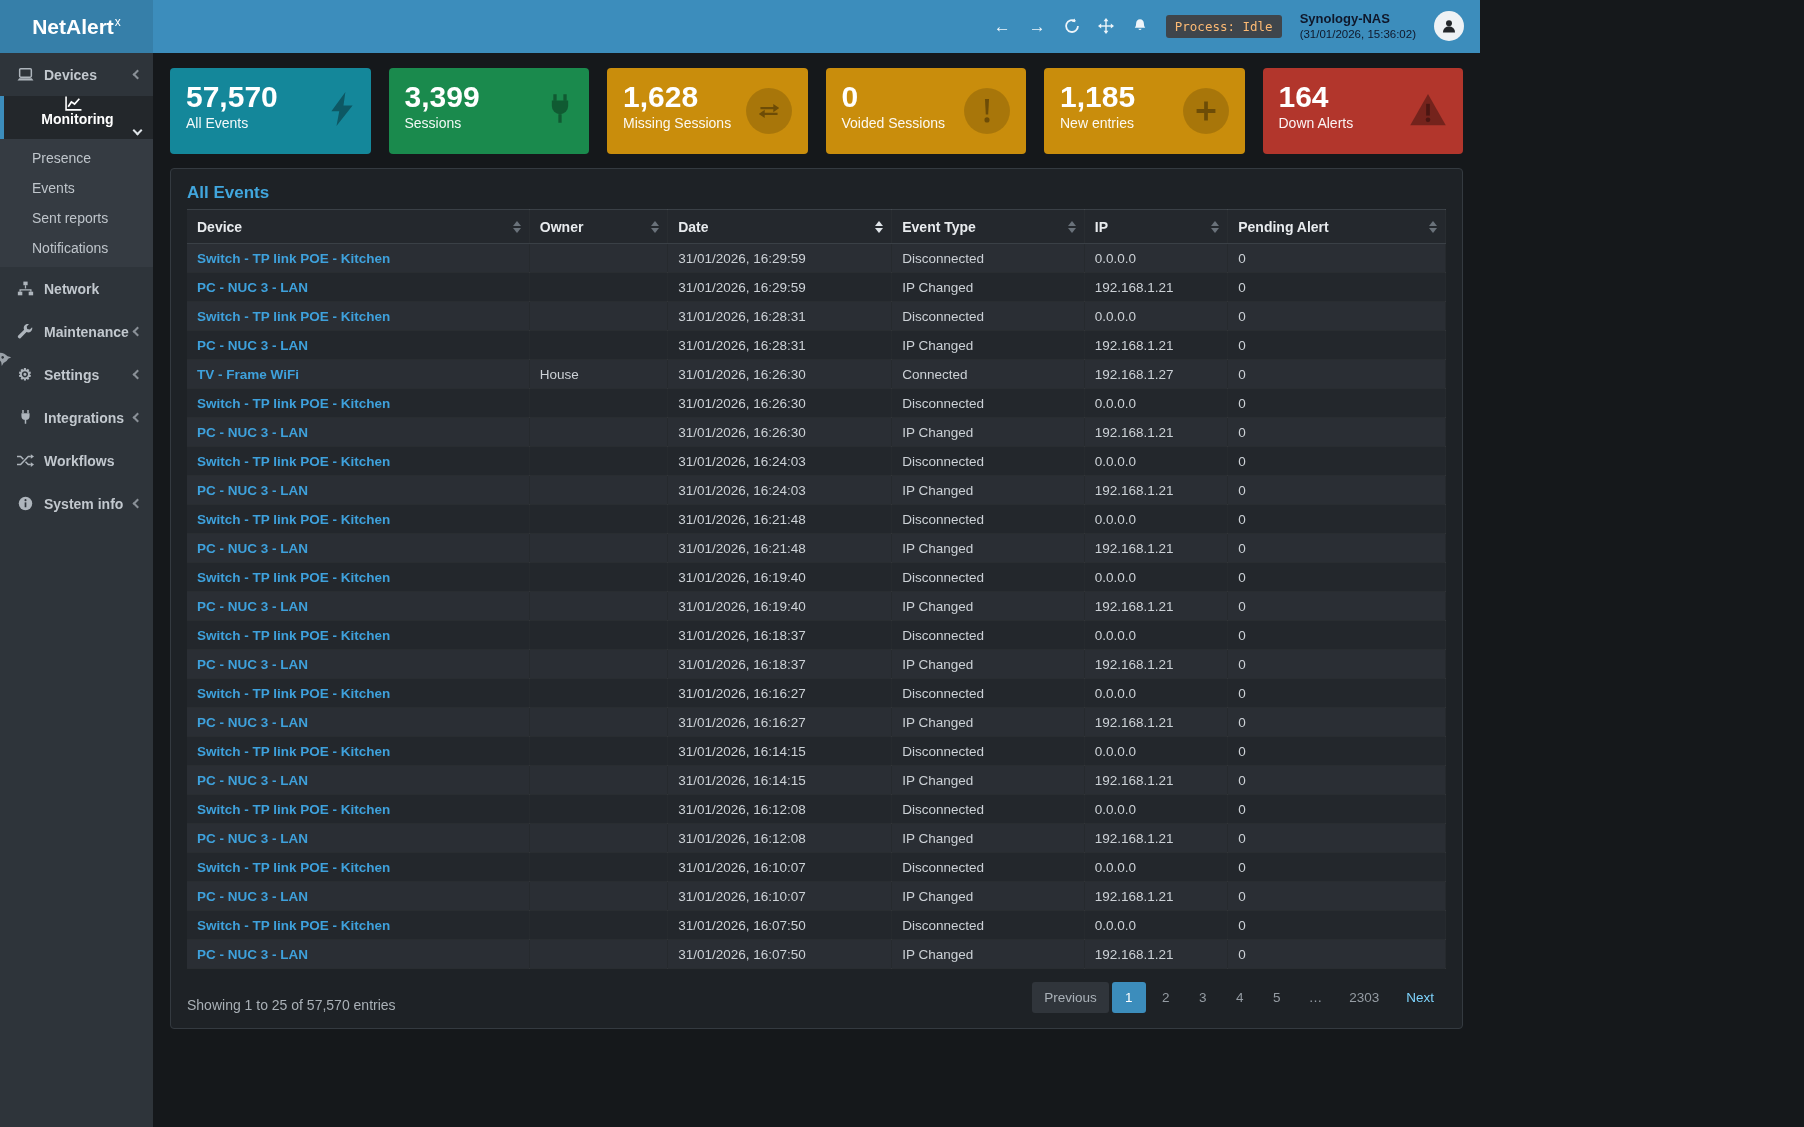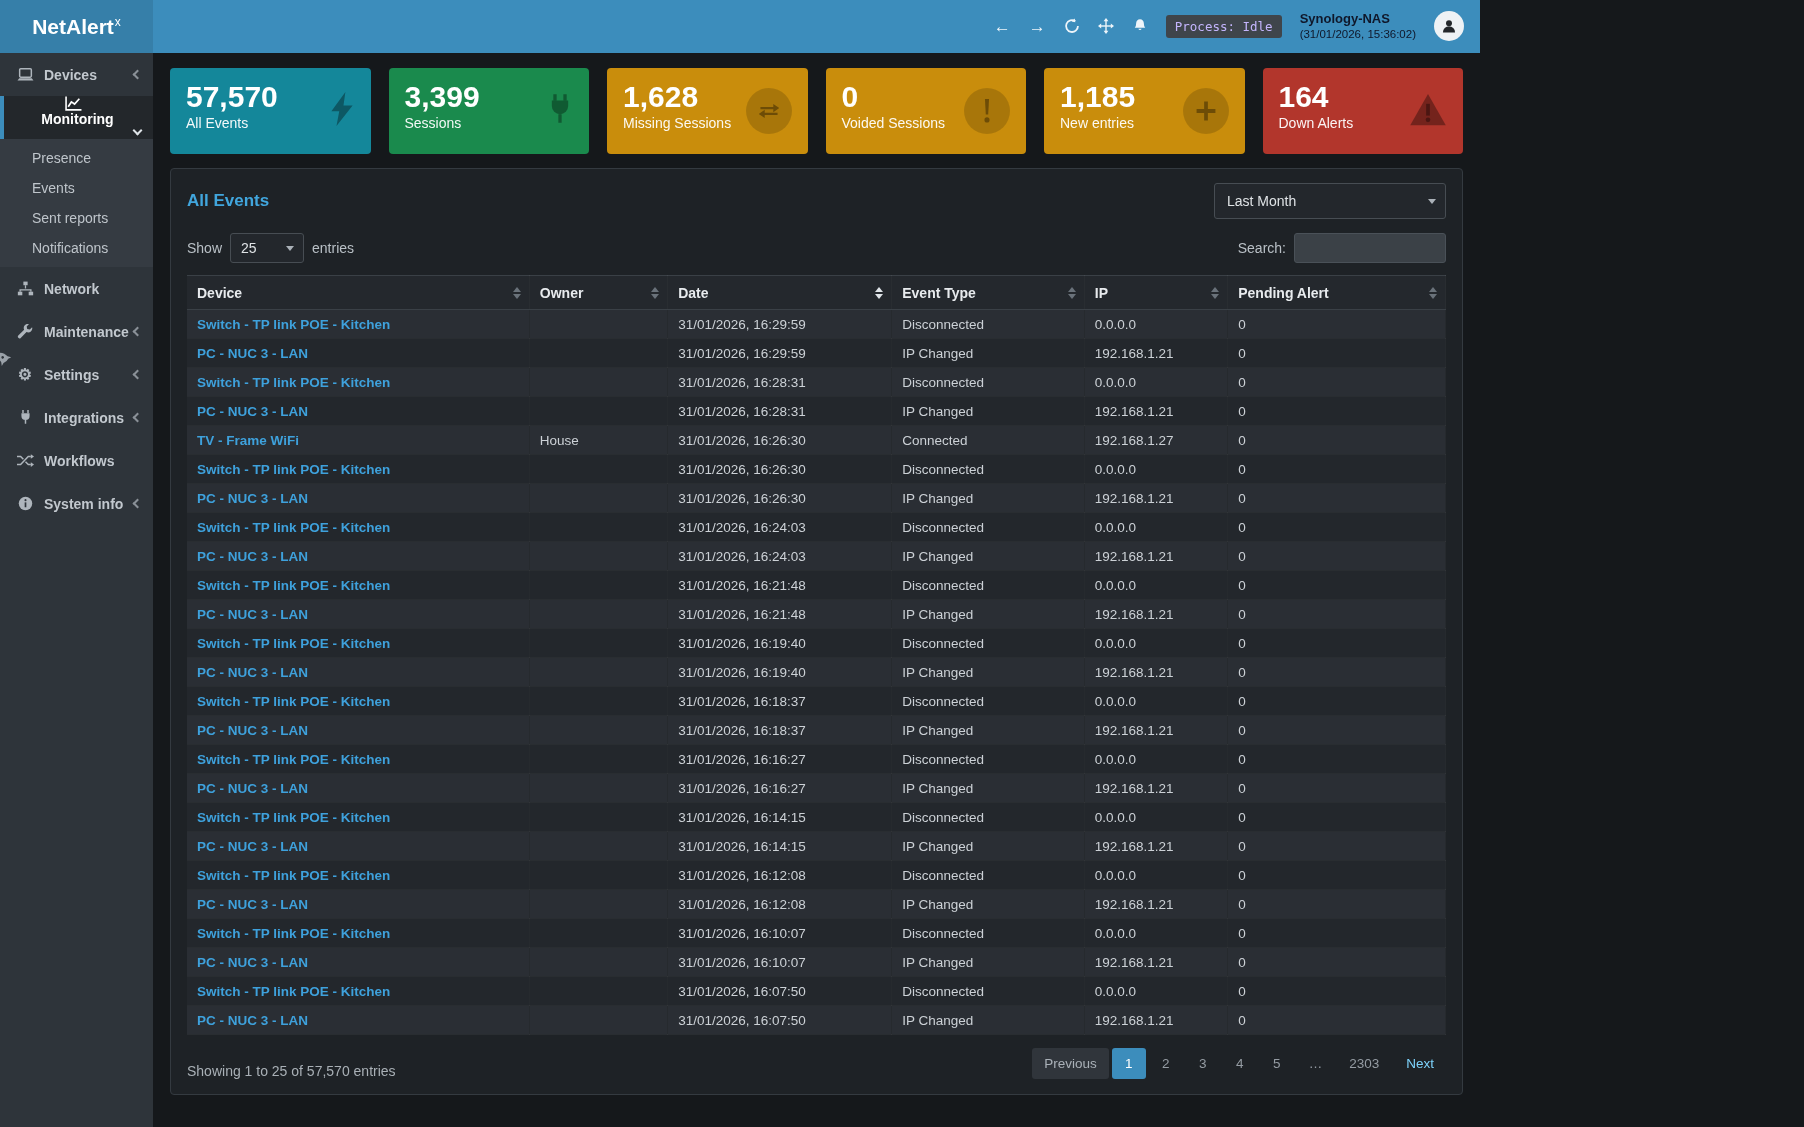--- a/index.html
+++ b/index.html
@@ -10,21 +10,21 @@
 
   
   .logo { background:#367fa9; color:#fff; display:flex; align-items:center; justify-content:center; font-size:21px; }
   .logo b { font-weight:700; }
   .logo sup { font-size:12px; margin-left:1px; }
   .topbar { background:#3c8dbc; display:flex; align-items:center; padding:0 16px; }
   .hamburger { width:19px; height:2px; background:#fff; box-shadow:0 -6px 0 #fff, 0 6px 0 #fff; margin:0 4px; cursor:pointer; }
   .top-right { margin-left:auto; display:flex; align-items:center; gap:18px; color:#f2f7fb; }
   .tb-ico { font-size:17px; line-height:1; color:#eef5fa; cursor:pointer; display:flex; align-items:center; }
   .tb-ico svg { display:block; }
-  .proc-badge { font-family:"DejaVu Sans Mono", monospace; font-size:12.5px; background:#3f454b; color:#c4b5fd; padding:4px 9px; border-radius:3px; white-space:nowrap; }
+  .proc-badge { font-family:"DejaVu Sans Mono", monospace; font-size:12.5px; background:#3f454b; color:#fdba74; padding:4px 9px; border-radius:3px; white-space:nowrap; }
   .host-block { line-height:1.3; color:#0f172a; }
   .host-name { font-size:13px; font-weight:700; }
   .host-time { font-size:11.5px; }
   .avatar { width:30px; height:30px; border-radius:50%; background:#eef2f5; display:flex; align-items:center; justify-content:center; color:#23272b; cursor:pointer; }
 
   
   .sidebar { background:#2e343a; position:relative; }
   .side-item { display:flex; align-items:center; height:43px; padding:0 12px 0 10px; border-left:4px solid transparent; color:#c2c8ce; font-size:14px; font-weight:600; cursor:pointer; }
   .side-item .s-ico { width:22px; display:flex; justify-content:center; margin-right:8px; color:#aeb5bc; }
   .side-item.active { background:#23272b; border-left-color:#3c8dbc; color:#fff;flex-direction:column; }
@@ -274,40 +274,20 @@
               <path d="M8 0.6L15.6 14H0.4z"></path>
               <rect x="7.2" y="4.8" width="1.6" height="5" fill="rgba(0,0,0,0.35)"></rect>
               <circle cx="8" cy="11.6" r="1" fill="rgba(0,0,0,0.35)"></circle>
             </svg></span>
       </div>
     </div>
 
     <div class="panel">
       <div class="panel-head">
         <span class="panel-title">All Events</span>
-        <span class="selwrap">
-          <select class="period-select">
-            <option>Last Month</option>
-          </select>
-        </span>
-      </div>
-      <div class="controls-row">
-        <span class="show-group">
-          <span>Show</span>
-          <span class="selwrap">
-            <select class="length-select">
-              <option>25</option>
-            </select>
-          </span>
-          <span>entries</span>
-        </span>
-        <span class="search-group">
-          <span>Search:</span>
-          <input class="search-input" type="text" value="" style="">
-        </span>
       </div>
       <div class="tablewrap">
         <table>
           <colgroup>
             <col style="width:27.2%">
               <col style="width:11%">
               <col style="width:17.8%">
               <col style="width:15.3%">
               <col style="width:11.4%">
               <col style="width:17.3%">

